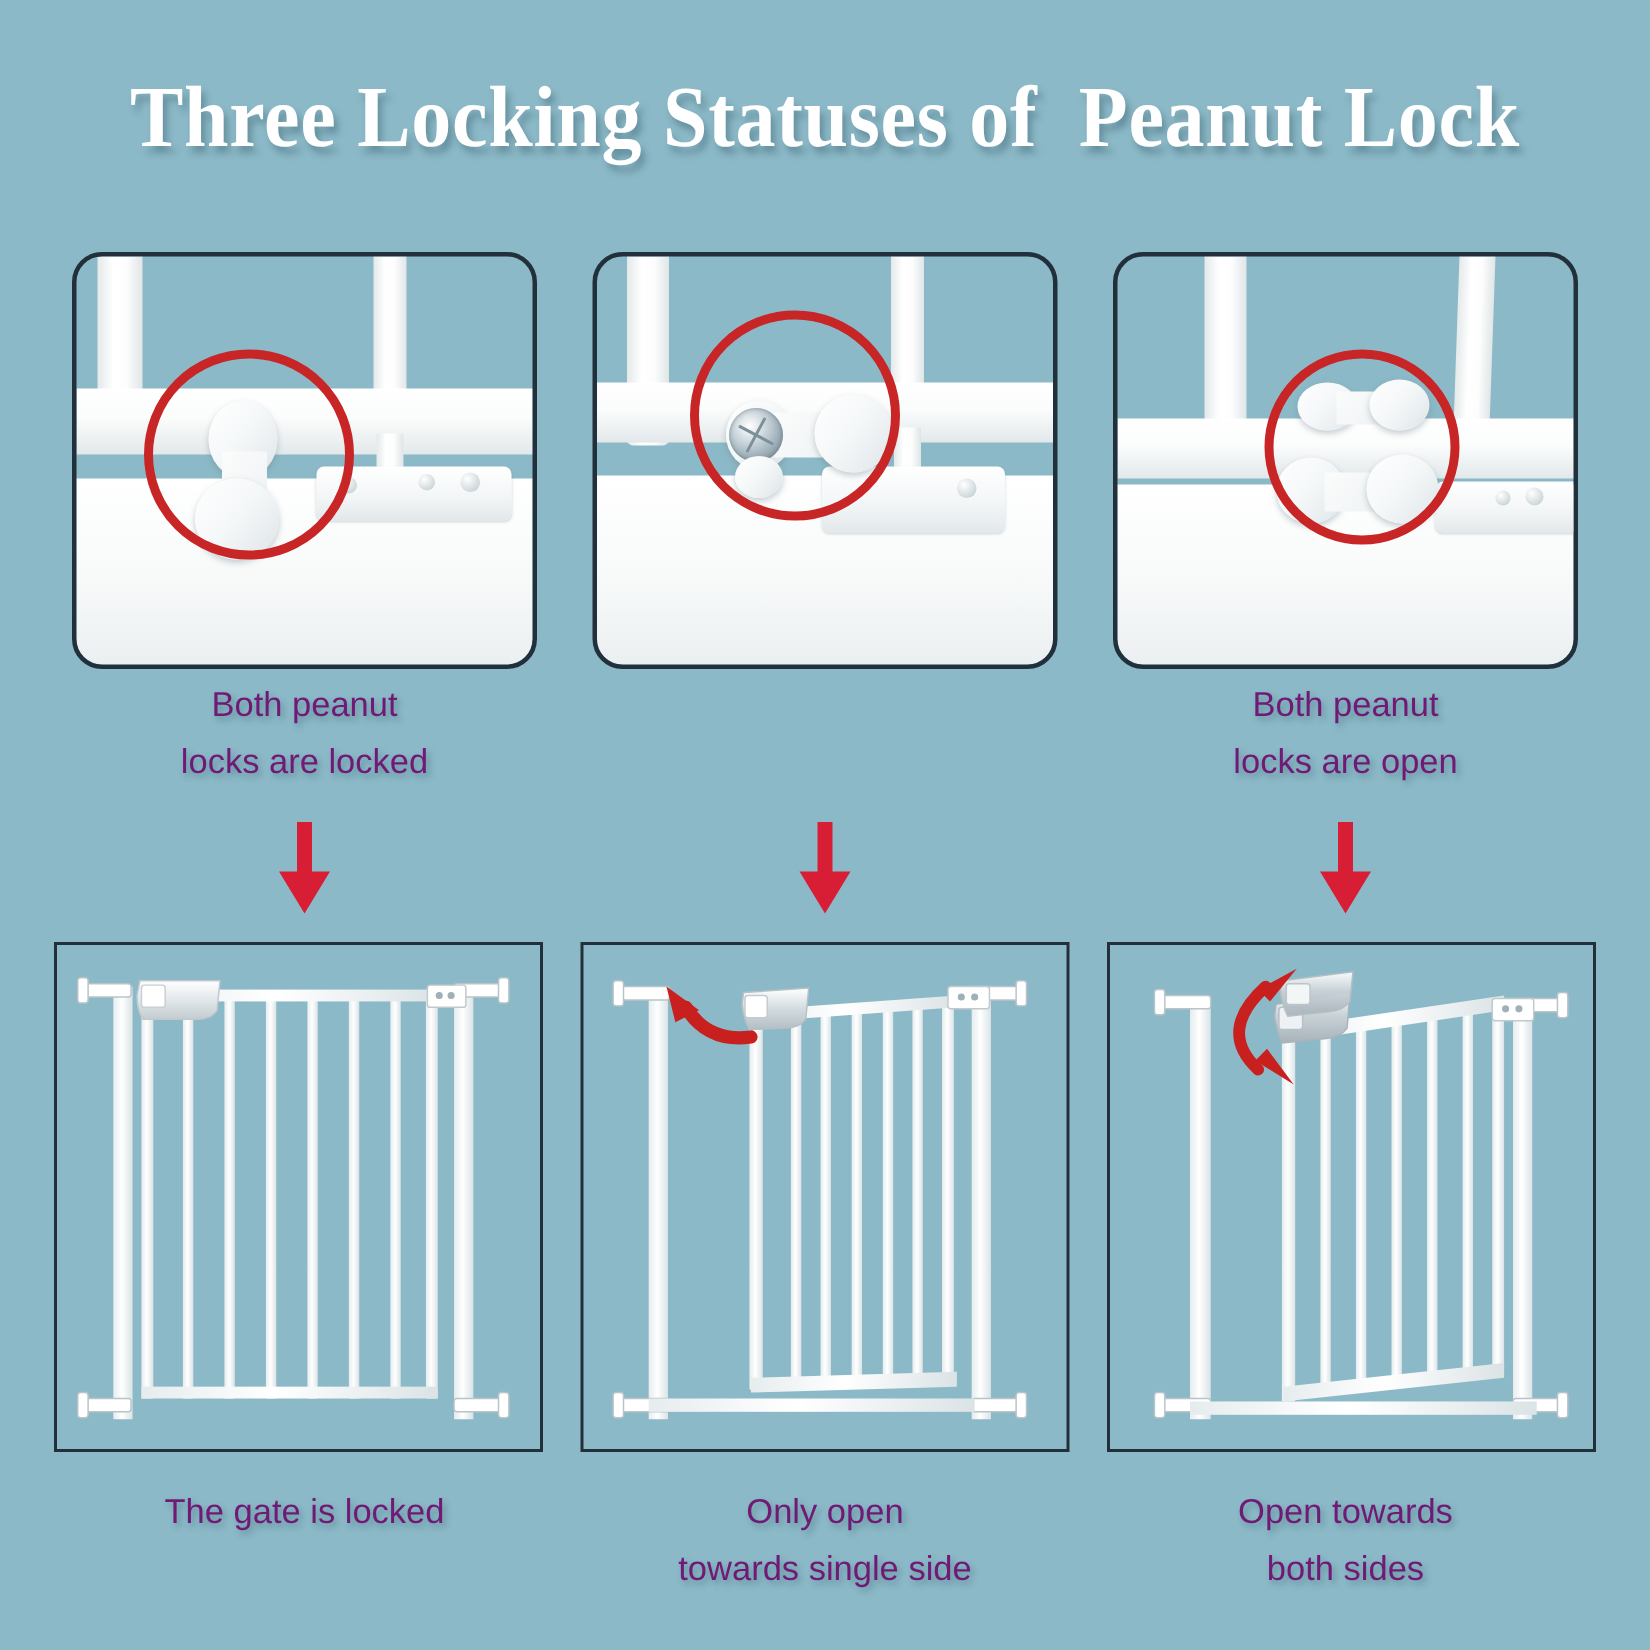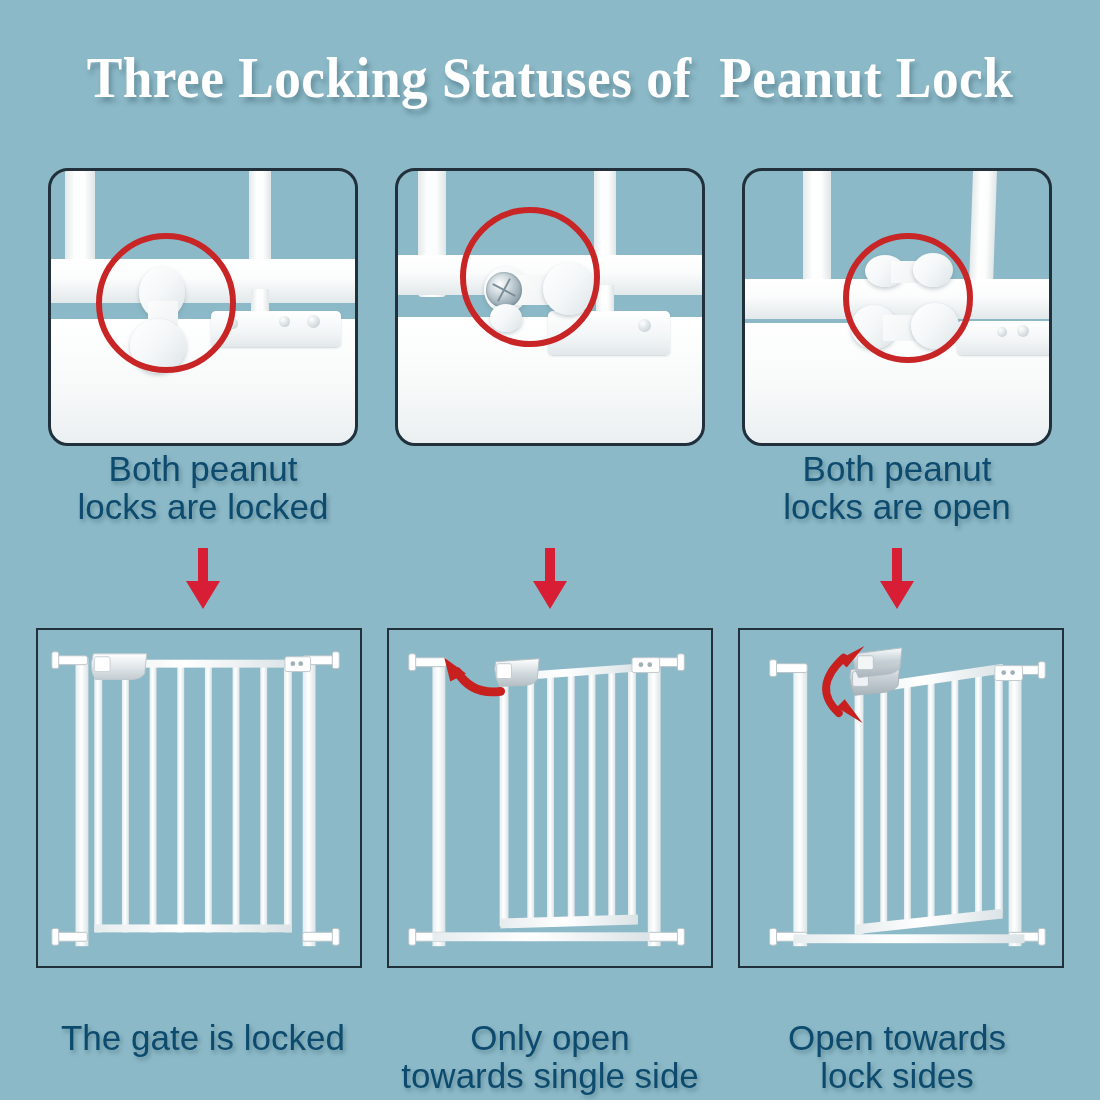--- a/index.html
+++ b/index.html
@@ -131,29 +131,29 @@
   .caption-row {
     position: absolute;
     left: 48px;
     width: 1004px;
     display: flex;
     justify-content: space-between;
   }
   .caption {
     width: 310px;
     text-align: center;
-    color: #0c4a6e;
-    font-size: 35px;
+    color: #701a75;
+    font-size: 23px;
     line-height: 38px;
     font-weight: 400;
     text-shadow: 2px 3px 4px rgba(40,80,95,0.40);
     white-space: pre-line;
   }
   #caption-row-top { top: 450px; }
-  #caption-row-bottom { top: 1019px; font-size: 31px; line-height: 41px; }
+  #caption-row-bottom { top: 988px; font-size: 31px; line-height: 41px; }
 
   
   .arrow-row {
     position: absolute;
     top: 548px;
     left: 48px;
     width: 1004px;
     height: 70px;
     display: flex;
     justify-content: space-between;
@@ -459,14 +459,14 @@
       </g>
     </svg>
   </div>
 </div>
 
 <div class="caption-row" id="caption-row-bottom">
   <div class="caption">The gate is locked</div>
   <div class="caption">Only open
 towards single side</div>
   <div class="caption">Open towards
-lock sides</div>
+both sides</div>
 </div>
 
 </body></html>

